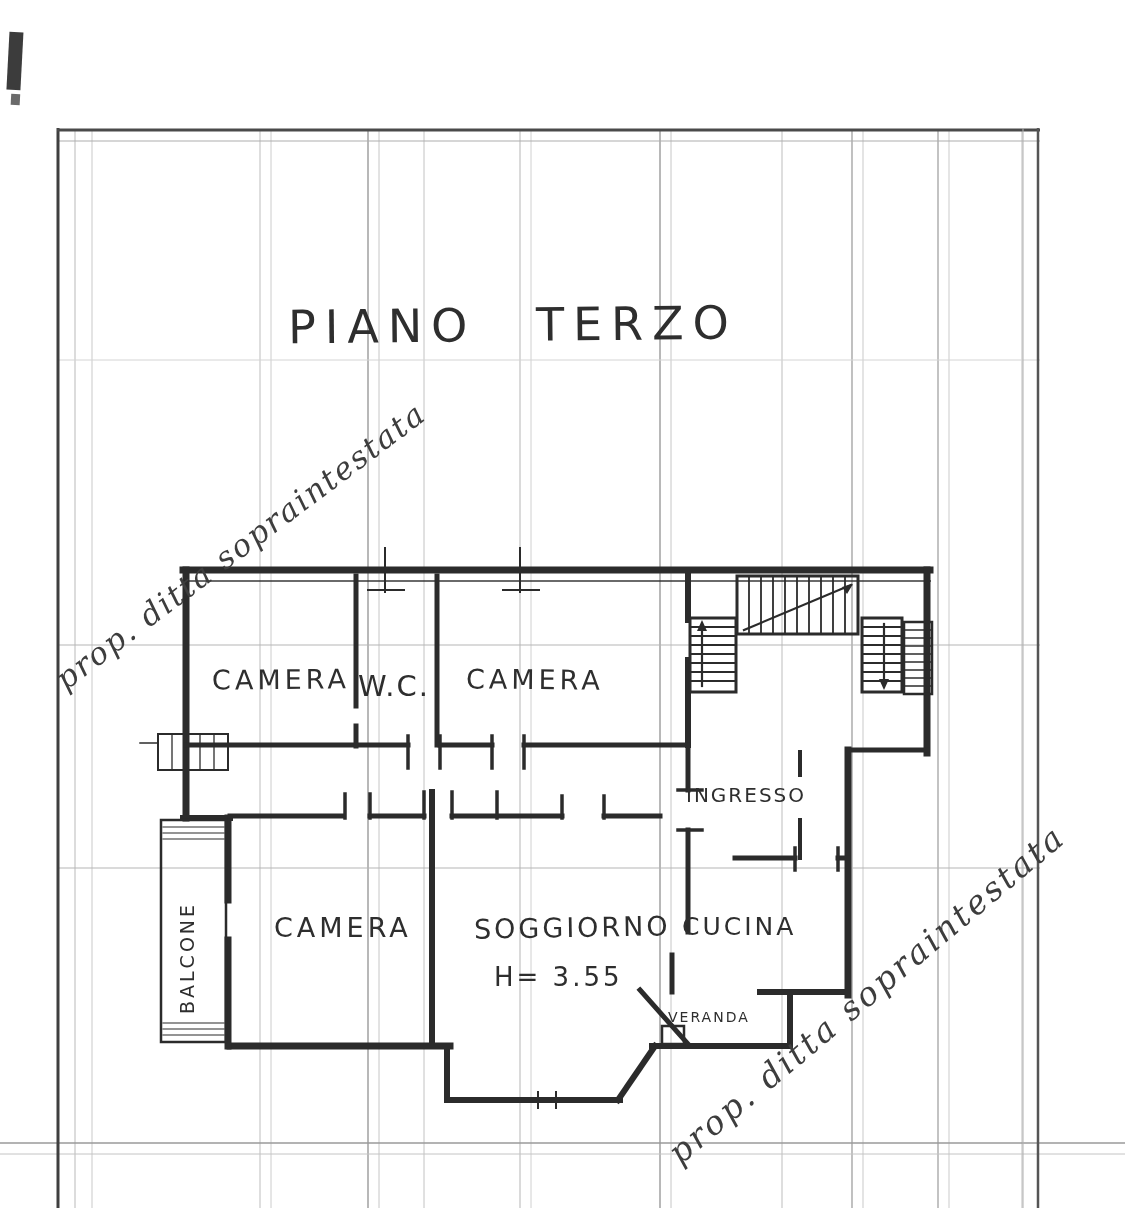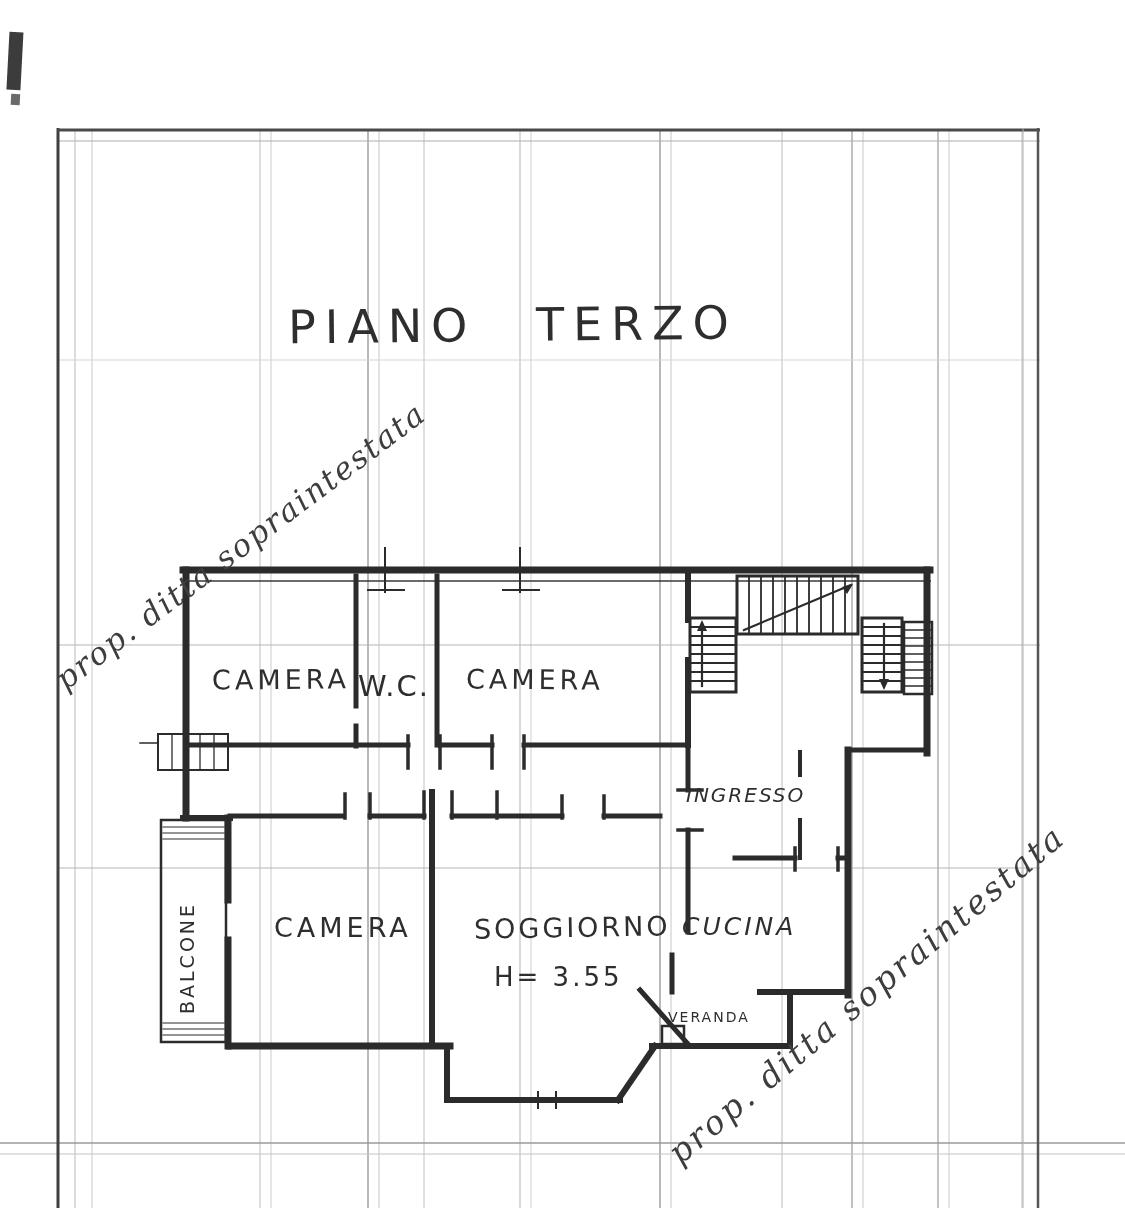--- a/index.html
+++ b/index.html
@@ -11,25 +11,25 @@
   .s-ink   { stroke:var(--ink,#2b2b2b); fill:none; stroke-linecap:square; }
   .f-ink   { fill:var(--ink,#2b2b2b); stroke:none; }
   .lbl { position:absolute; color:#2e2e2e; white-space:nowrap;
          font-family:"DejaVu Sans", sans-serif; }
   .hand { font-family:"DejaVu Serif", serif; font-style:italic; color:#3d3d3d; }
   .title { left:288px; top:298px; font-size:46px; letter-spacing:9px; word-spacing:36px;
            transform:rotate(-0.6deg); }
   .camera1   { left:212px; top:664px; font-size:27px; letter-spacing:4px; transform:rotate(-0.5deg); }
   .wc        { left:358px; top:669px; font-size:29px; letter-spacing:2px; }
   .camera2   { left:466px; top:664px; font-size:27px; letter-spacing:4px; transform:rotate(0.5deg); }
-  .ingresso  { left:686px; top:783px; font-size:20px; letter-spacing:2px;font-style:italic; }
+  .ingresso  { left:686px; top:783px; font-size:20px; letter-spacing:2px; }
   .camera3   { left:274px; top:912px; font-size:27px; letter-spacing:4px; }
   .soggiorno { left:474px; top:912px; font-size:27px; letter-spacing:3px; transform:rotate(-1deg); }
   .h300      { left:494px; top:962px; font-size:26px; letter-spacing:3px; }
-  .cucina    { left:682px; top:912px; font-size:25px; letter-spacing:3px;font-style:italic; }
+  .cucina    { left:682px; top:912px; font-size:25px; letter-spacing:3px; }
   .veranda   { left:668px; top:1009px; font-size:14px; letter-spacing:2px; }
   .balcone   { left:176px; top:1014px; font-size:19px; letter-spacing:3px;
                transform:rotate(-90deg); transform-origin:0 0; }
   .annot-tl  { left:48px;  top:668px;  font-size:31px; letter-spacing:2px;
                transform:rotate(-37deg); transform-origin:0 0; }
   .annot-br  { left:660px; top:1142px; font-size:33px; letter-spacing:3px;
                transform:rotate(-40deg); transform-origin:0 0; }
 </style>
 </head>
 <body>

